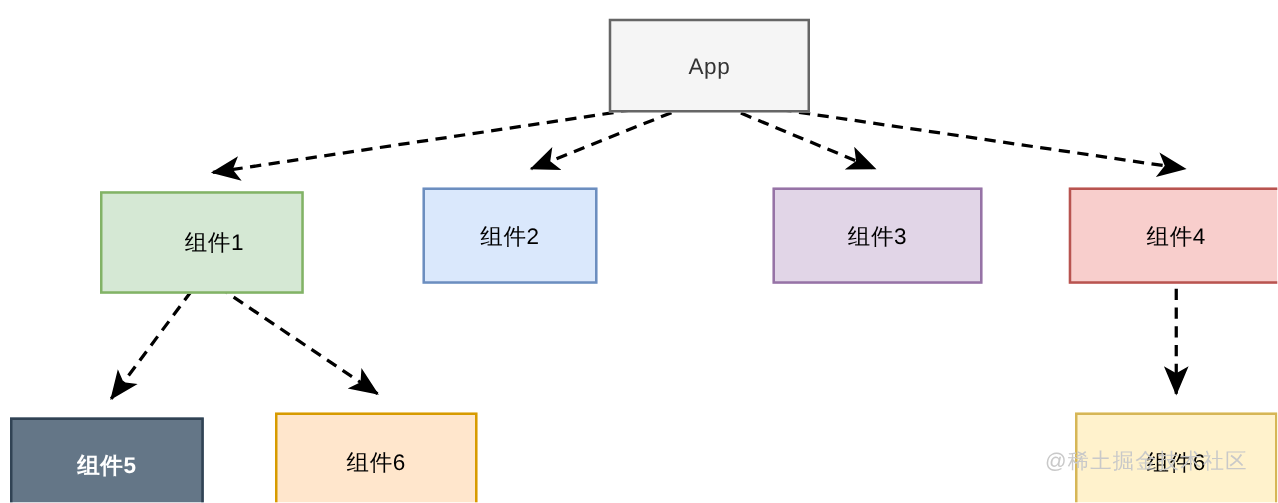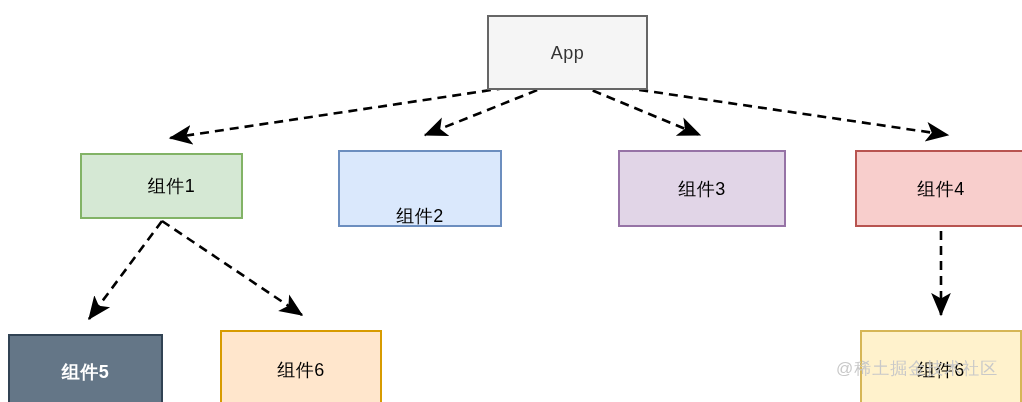--- a/index.html
+++ b/index.html
@@ -66,24 +66,24 @@
         <line x1="162" y1="221" x2="89" y2="319" stroke="#000000" stroke-width="2.6" stroke-dasharray="9 6" marker-end="url(#arrowhead)"></line>
         <line x1="162" y1="221" x2="302" y2="315" stroke="#000000" stroke-width="2.6" stroke-dasharray="9 6" marker-end="url(#arrowhead)"></line>
         <line x1="941" y1="216" x2="941" y2="315" stroke="#000000" stroke-width="2.6" stroke-dasharray="9 6" marker-end="url(#arrowhead)"></line>
       </g>
   </svg>
 
   <div id="node-layer">
       <div class="node" style="left: 487px; top: 3px; width: 161px; height: 75px; background: rgb(245, 245, 245); border: 2px solid rgb(102, 102, 102); color: rgb(51, 51, 51);">
         <span>App</span>
       </div>
-      <div class="node" style="left: 80px; top: 141px; width: 163px; height: 66px; background: rgb(213, 232, 212); border: 2px solid rgb(130, 179, 102); color: rgb(0, 0, 0); padding-left: 20px;">
+      <div class="node" style="left: 80px; top: 141px; width: 163px; height: 82px; background: rgb(213, 232, 212); border: 2px solid rgb(130, 179, 102); color: rgb(0, 0, 0); padding-left: 20px;">
         <span>组件1</span>
       </div>
-      <div class="node" style="left: 338px; top: 138px; width: 164px; height: 77px; background: rgb(218, 232, 252); border: 2px solid rgb(108, 142, 191); color: rgb(0, 0, 0); align-items: flex-end;">
+      <div class="node" style="left: 338px; top: 138px; width: 140px; height: 77px; background: rgb(218, 232, 252); border: 2px solid rgb(108, 142, 191); color: rgb(0, 0, 0);">
         <span>组件2</span>
       </div>
       <div class="node" style="left: 618px; top: 138px; width: 168px; height: 77px; background: rgb(225, 213, 231); border: 2px solid rgb(150, 115, 166); color: rgb(0, 0, 0);">
         <span>组件3</span>
       </div>
       <div class="node" style="left: 855px; top: 138px; width: 172px; height: 77px; background: rgb(248, 206, 204); border: 2px solid rgb(184, 84, 80); color: rgb(0, 0, 0);">
         <span>组件4</span>
       </div>
       <div class="node" style="left: 8px; top: 322px; width: 155px; height: 76px; background: rgb(100, 118, 135); border: 2px solid rgb(49, 67, 84); color: rgb(255, 255, 255); font-weight: bold;">
         <span>组件5</span>

